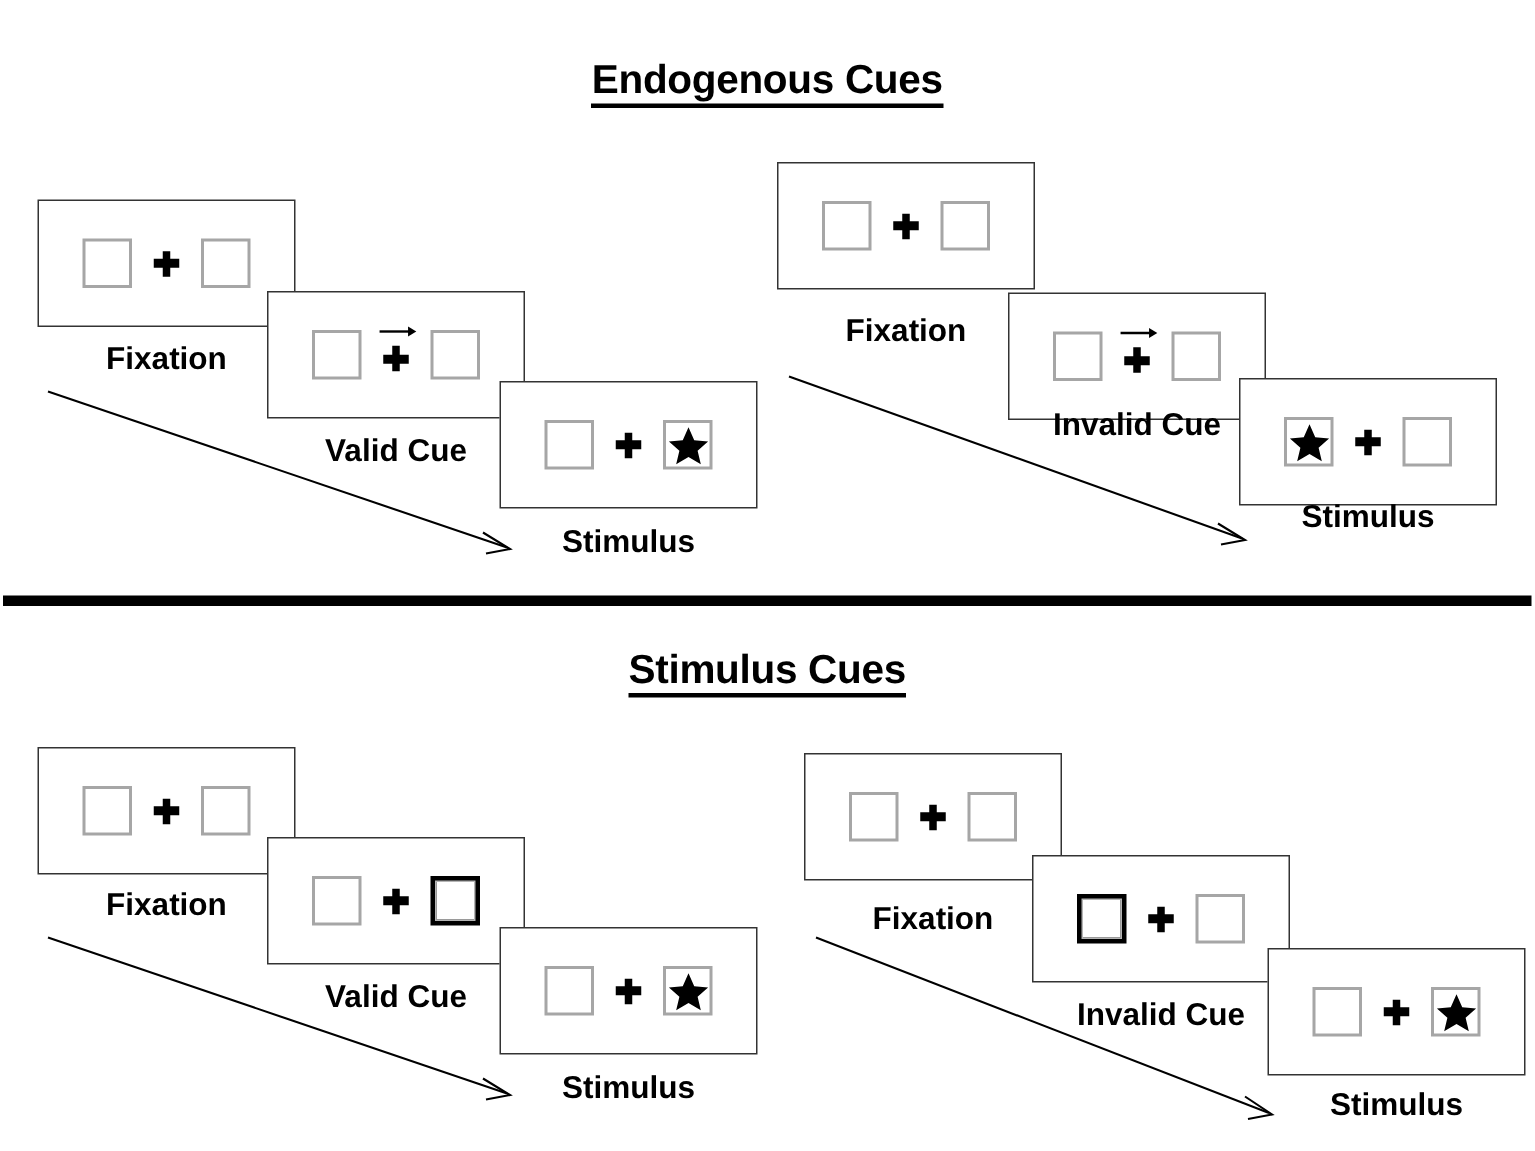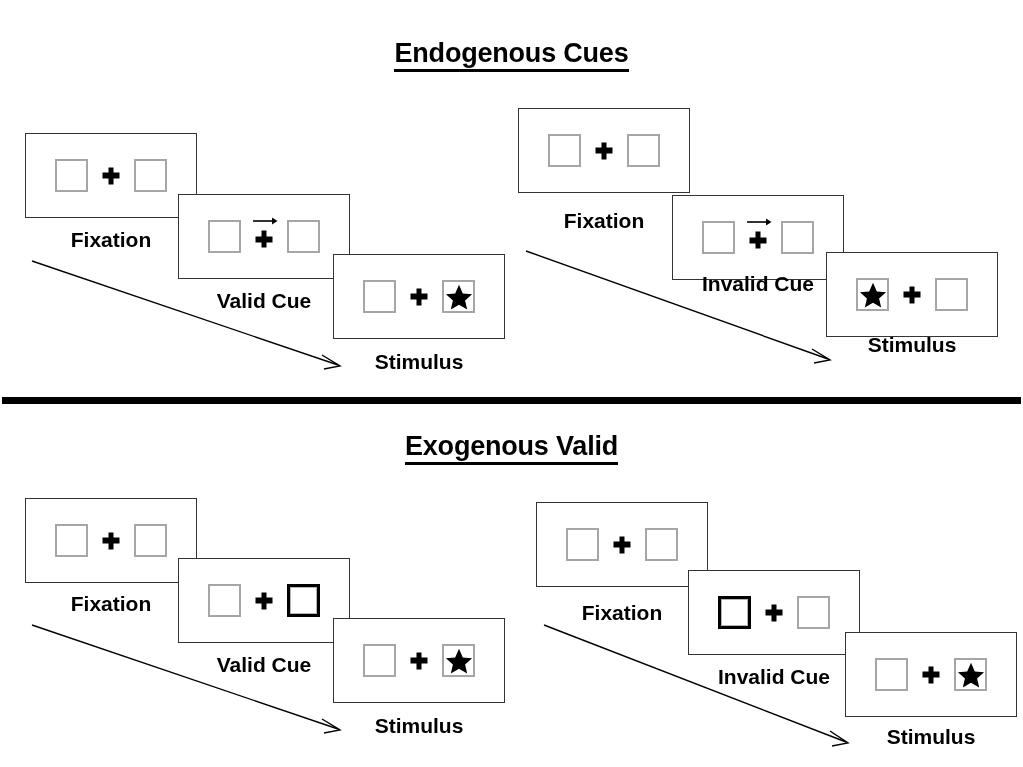--- a/index.html
+++ b/index.html
@@ -236,21 +236,21 @@
   <div class="caption" style="left:826px; top:321px; width:172px; z-index:9;">Stimulus</div>
 
   <svg class="timeline" style="left:524px; top:236px; width:316px; height:120px; z-index:2;" viewBox="0 0 316 120">
     <line x1="2" y1="3" x2="304" y2="111" stroke="#000" stroke-width="1.4"></line>
     <polyline points="288,101 306,112 290,115" fill="none" stroke="#000" stroke-width="1.4"></polyline>
   </svg>
 
   <div class="divider" style="left:2px; top:385px; width:1019px; height:7px; z-index:10;"></div>
 
   <div class="section-title" style="left:0; top:419px;">
-    <span>Exogenous Valid</span>
+    <span>Stimulus Cues</span>
   </div>
 
   <div class="panel" style="left:25px; top:486px; width:172px; height:85px; z-index:3;">
     <div class="panel-inner">
       <div class="box"></div>
       <div class="fix-wrap">
         <div class="plus"></div>
       </div>
       <div class="box"></div>
     </div>

